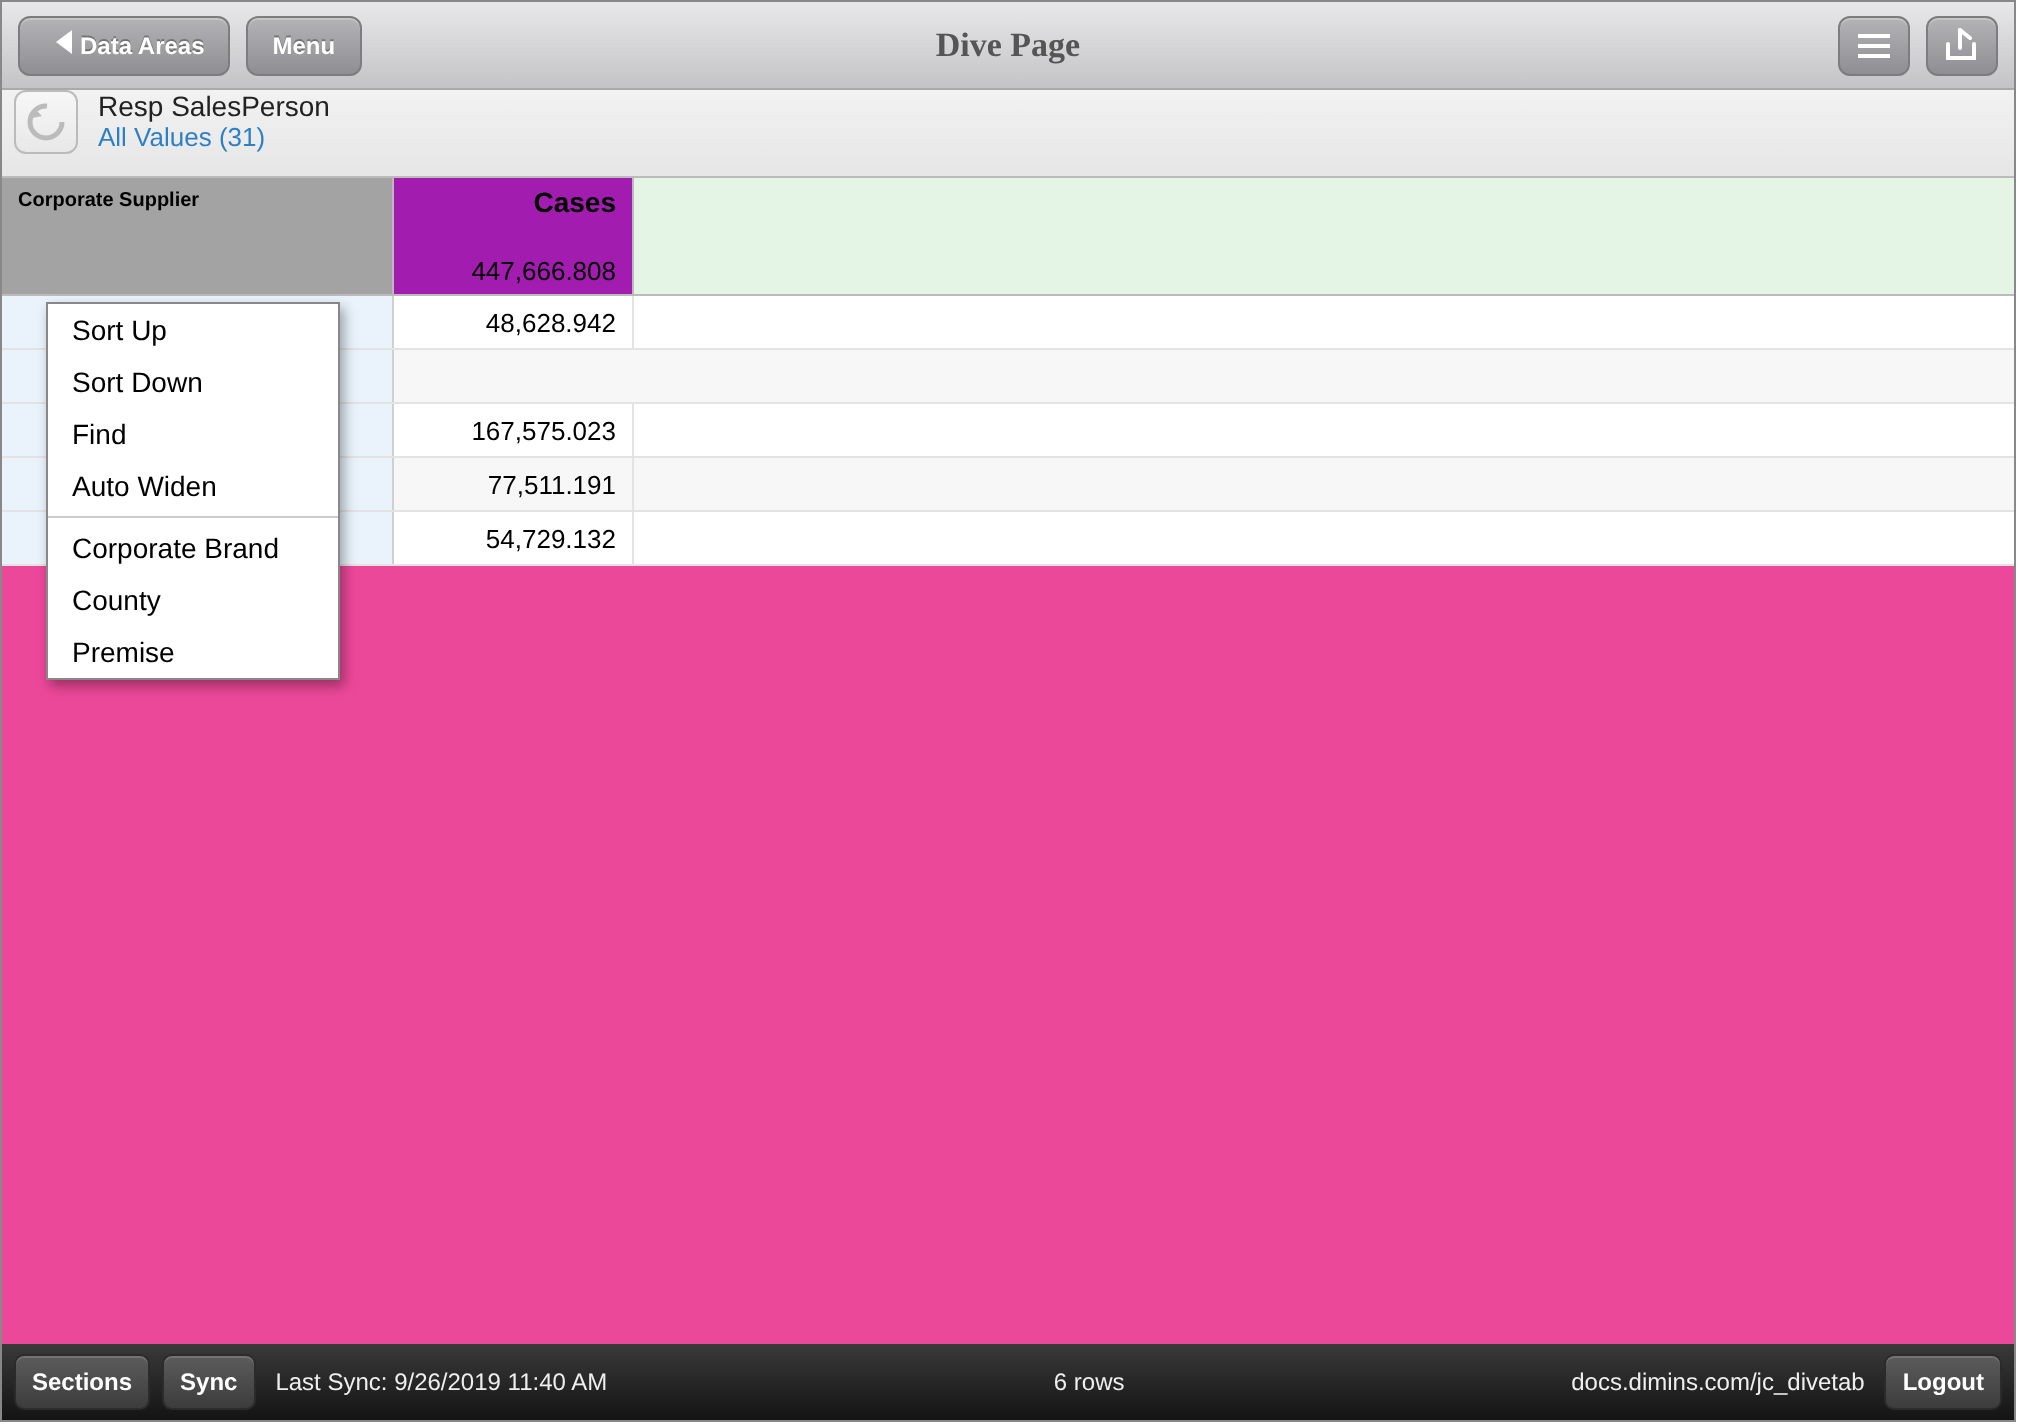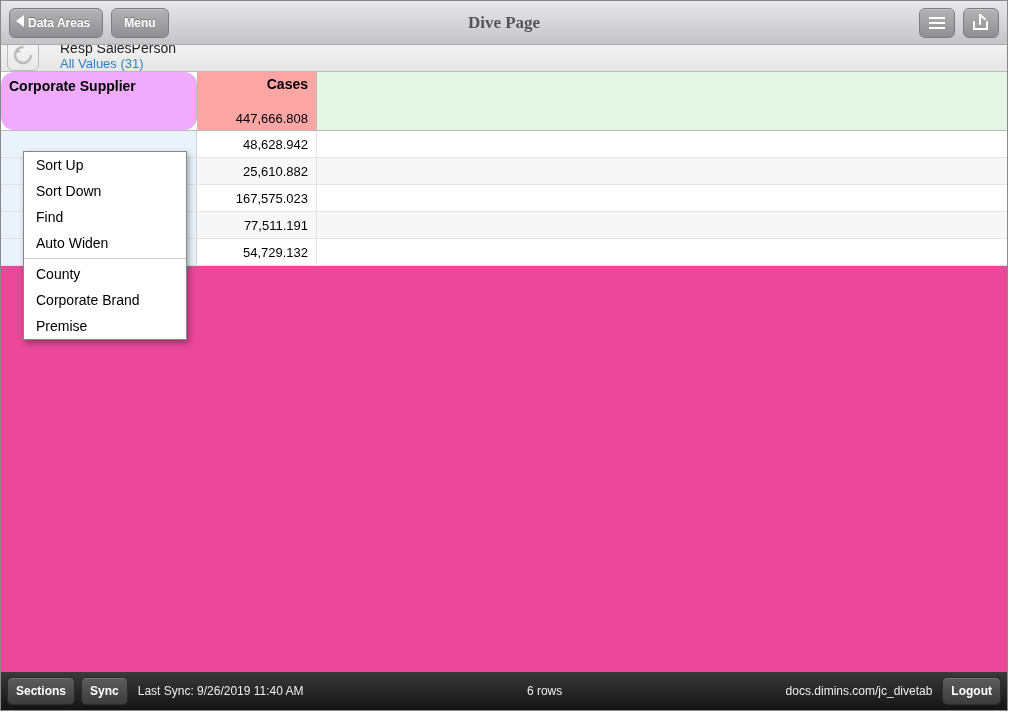--- a/index.html
+++ b/index.html
@@ -18,21 +18,21 @@
   .btn-pill {
     height:30px; padding:0 12px; 
     background:linear-gradient(#b3b3b6,#8f8f93);
     color:#fff; font-weight:bold; font-size:12px;
     border:1px solid #7d7d80; border-radius:6px;
     display:inline-flex; align-items:center; justify-content:center;
     box-shadow: inset 0 1px 0 rgba(255,255,255,0.25);
     cursor:pointer; white-space:nowrap;
     text-shadow: 0 -1px 0 rgba(0,0,0,0.3);
   }
-  .btn-pill.back { padding-left:6px; }
+  .btn-pill.back { padding-left:18px; }
   .chev-left::before{
     content:""; display:inline-block; width:0;height:0;
     border-top:6px solid transparent; border-bottom:6px solid transparent;
     border-right:8px solid #fff; margin-right:4px;
   }
   .toolbar-left{ display:flex; gap:8px; align-items:center;}
   .toolbar-title{
     position:absolute; left:0; right:0; text-align:center; pointer-events:none;
     color:#555; font-weight:bold; font-size:17px;font-family:Liberation Serif, serif;
   }
@@ -42,75 +42,74 @@
     background:linear-gradient(#b3b3b6,#8f8f93);
     border:1px solid #7d7d80; border-radius:6px;
     display:flex; align-items:center; justify-content:center; cursor:pointer;
     box-shadow: inset 0 1px 0 rgba(255,255,255,0.25);
   }
   .hamburger{ display:flex; flex-direction:column; gap:3px;}
   .hamburger span{ width:16px; height:2px; background:#fff;}
 
   
   .breadcrumb{
-    display:flex; align-items:flex-end; gap:21px;
-    height:27px; padding:0 6px;
+    display:flex; align-items:flex-start; gap:10px;
+    height:44px; padding:0 6px;
     background:linear-gradient(#f2f2f2,#e6e6e6);
     border-bottom:1px solid #bbb;
   }
   .refresh-circle{
     width:32px; height:32px; border:1px solid #bbb; border-radius:6px;
     background:linear-gradient(#f7f7f7,#e8e8e8);
     display:flex; align-items:center; justify-content:center;
   }
   .refresh-circle svg circle { stroke:#bbb; }
   .bc-text .line1{ font-size:14px; color:#222;}
   .bc-text .line2{ font-size:13px; color:#2f80c2;}
 
   
   .grid-headers{ display:flex; border-bottom:1px solid #bbb;}
   .dim-header{
     width:196px; min-width:196px;
-    background:#f0abfc;
+    background:#a3a3a3;
     padding:6px 8px;
-    font-weight:bold; font-size:14px;
+    font-weight:bold; font-size:10px;
     border-right:1px solid #bbb;
     display:flex; align-items:flex-start;
     height:58px;
-    border-radius:13px;
   }
   .measure-header-cell{
     width:120px; min-width:120px; height:58px;
     border-right:1px solid #bbb;
     display:flex; flex-direction:column; align-items:flex-end; justify-content:space-between;
     padding:4px 8px 4px 4px;
   }
   .measure-header-cell .label{ font-weight:bold; font-size:14px;}
   .measure-header-cell .total{ font-size:13px; color:#000;}
-  .measure-header-cell{ background:#fca5a5;}
+  .measure-header-cell{ background:#a21caf;}
   .grid-rest{ flex:1; background:#e4f5e5;}
 
   
   .grid-body{ flex:1; overflow:auto; background:#ec4899;}
   .row{ display:flex; height:27px; border-bottom:1px solid #e3e3e3;}
   .row .dim-cell{
     width:196px; min-width:196px; background:#eaf3fb; border-right:1px solid #d0d0d0;
     padding:0 8px; display:flex; align-items:center;
   }
   .row .m-cell{
     width:120px; min-width:120px; border-right:1px solid #e3e3e3;
     display:flex; align-items:center; justify-content:flex-end; padding-right:8px;
   }
   .row .rest{ flex:1;}
   .row:nth-child(even) .m-cell, .row:nth-child(even) .rest { background:#f7f7f7;}
   .row:nth-child(odd)  .m-cell, .row:nth-child(odd)  .rest { background:#ffffff;}
 
   
   .context-menu{
-    position:absolute; left:22px; top:150px; width:164px;
+    position:absolute; left:22px; top:150px; width:147px;
     background:#fff; border:1px solid #888;
     box-shadow: 2px 3px 6px rgba(0,0,0,0.35);
     font-size:14px; z-index:50;
   }
   .context-menu .item{ padding:5px 12px; cursor:pointer;}
   .context-menu .sep{ height:1px; background:#ccc; margin:2px 0;}
 
   
   .statusbar{
     height:38px; 
@@ -189,21 +188,20 @@
   </div>
 
   <div class="grid-body">
     <div class="row">
       <div class="dim-cell"></div>
       <div class="m-cell">48,628.942</div>
       <div class="rest"></div>
     </div>
     <div class="row">
       <div class="dim-cell"></div>
-      <div class="m-cell">25,610.882</div>
       <div class="rest"></div>
     </div>
     <div class="row">
       <div class="dim-cell"></div>
       <div class="m-cell">167,575.023</div>
       <div class="rest"></div>
     </div>
     <div class="row">
       <div class="dim-cell"></div>
       <div class="m-cell">77,511.191</div>
@@ -215,22 +213,22 @@
       <div class="rest"></div>
     </div>
   </div>
 
   <div class="context-menu">
     <div class="item">Sort Up</div>
     <div class="item">Sort Down</div>
     <div class="item">Find</div>
     <div class="item">Auto Widen</div>
     <div class="sep"></div>
+    <div class="item">Corporate Brand</div>
     <div class="item">County</div>
-    <div class="item">Corporate Brand</div>
     <div class="item">Premise</div>
   </div>
 
   <div class="statusbar">
     <div class="sb-btn">
       <span>Sections</span>
     </div>
     <div class="sb-btn">
       <span>Sync</span>
     </div>

